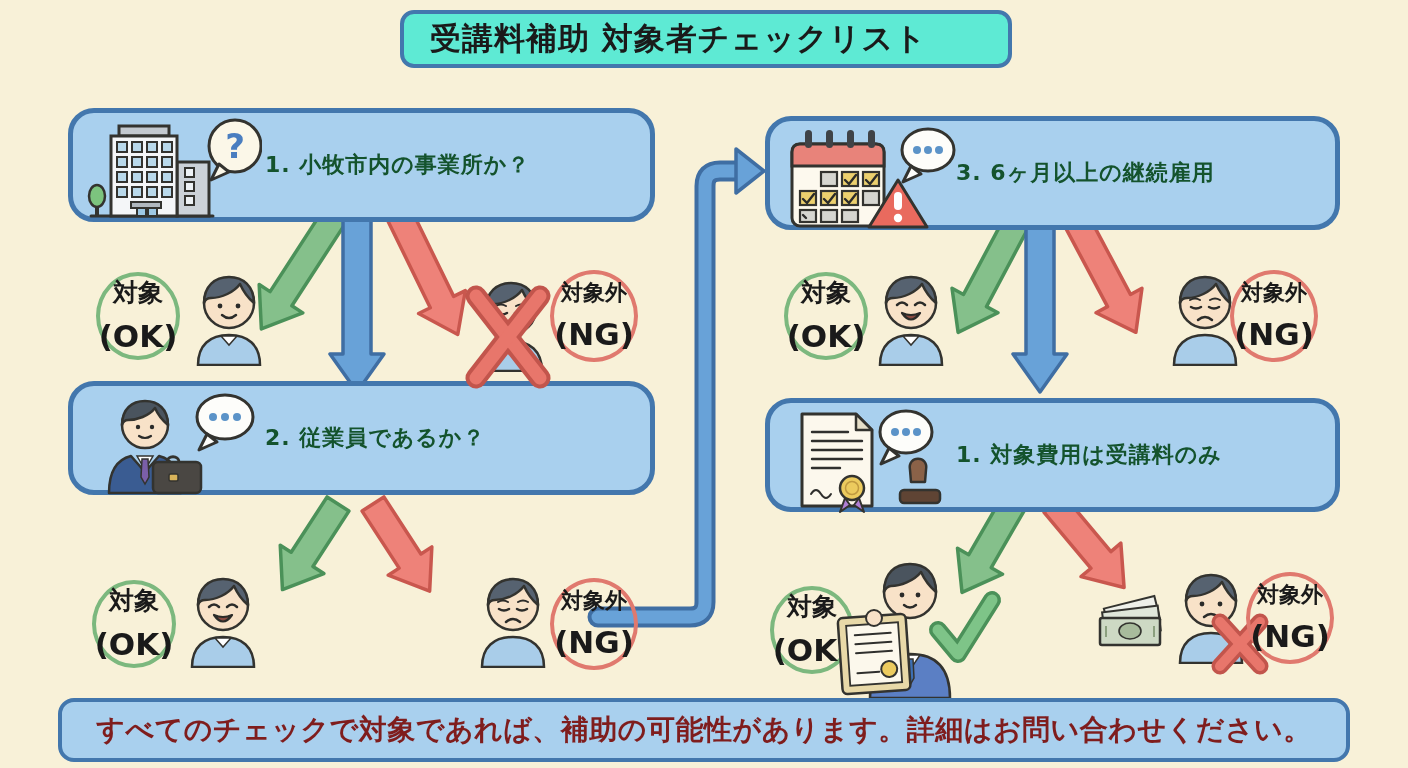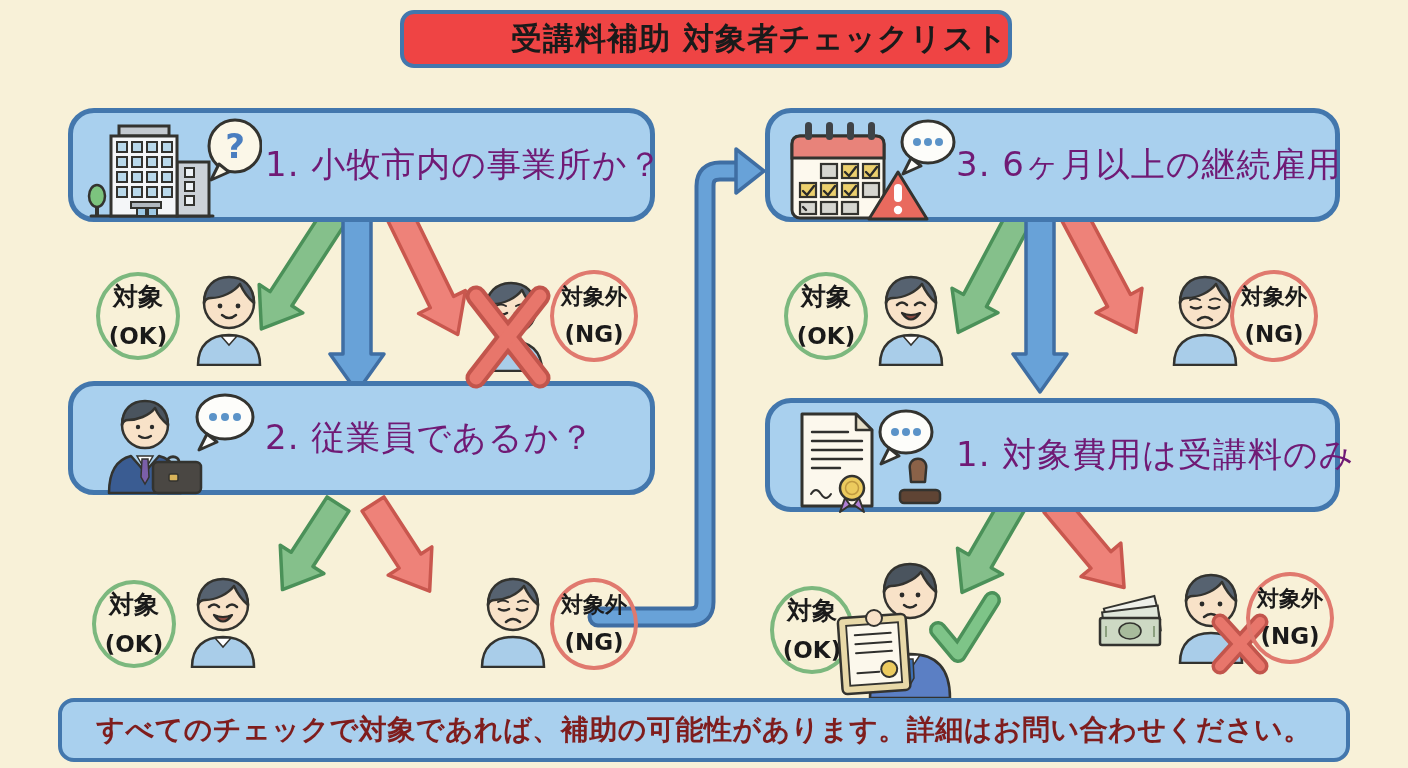--- a/index.html
+++ b/index.html
@@ -1,30 +1,30 @@
 <!DOCTYPE html>
 <html><head>
 <meta charset="utf-8">
 <style>
   html,body{margin:0;padding:0;}
   body{font-family:"DejaVu Sans","Liberation Sans",sans-serif;}
   .canvas{position:relative;width:1408px;height:768px;background:#f8f1d8;overflow:hidden;}
   .layer{position:absolute;left:0;top:0;}
   .box{position:absolute;height:114px;background:#a9d0ee;border:5px solid #4377ad;border-radius:26px;box-sizing:border-box;}
   .box .icon{position:absolute;left:14px;top:3px;}
-  .box .label{position:absolute;top:50%;transform:translateY(-50%);font-size:34px;font-weight:normal;color:#701a75;white-space:nowrap;letter-spacing:1px;}
-  .titlebox{position:absolute;left:400px;top:10px;width:612px;height:58px;background:#ef4444;border:4px solid #4377ad;border-radius:14px;box-sizing:border-box;display:flex;align-items:center;justify-content:flex-end;padding-left:26px;}
+  .box .label{position:absolute;top:50%;transform:translateY(-50%);font-size:22px;font-weight:bold;color:#14532d;white-space:nowrap;letter-spacing:1px;}
+  .titlebox{position:absolute;left:400px;top:10px;width:612px;height:58px;background:#5eead4;border:4px solid #4377ad;border-radius:14px;box-sizing:border-box;display:flex;align-items:center;justify-content:flex-start;padding-left:26px;}
   .titlebox span{font-size:31px;font-weight:bold;color:#1a1a1a;letter-spacing:1px;}
   .banner{position:absolute;left:58px;top:698px;width:1292px;height:64px;background:#a9d0ee;border:4px solid #4377ad;border-radius:16px;box-sizing:border-box;display:flex;align-items:center;justify-content:center;}
   .banner span{font-size:28px;font-weight:bold;color:#7f1d1d;letter-spacing:0.5px;}
   .badge{position:absolute;border-radius:50%;box-sizing:border-box;display:flex;flex-direction:column;align-items:center;justify-content:center;line-height:1.05;text-align:center;color:#1a1a1a;font-weight:bold;}
   .badge.ok{width:84px;height:88px;border:4px solid #7cb87e;}
   .badge.ng{width:88px;height:92px;border:4px solid #e0796e;}
   .badge .l1{font-size:25px;}
-  .badge .l2{font-size:23px;margin-top:14px;}
+  .badge .l2{font-size:31px;margin-top:14px;}
   .badge.ng .l1{font-size:22px;}
   svg{display:block;}
 </style>
 </head>
 <body>
 
 <div class="canvas">
 
   <svg class="layer" width="1408" height="768" viewBox="0 0 1408 768">
 
@@ -178,21 +178,21 @@
         <ellipse cx="138" cy="28" rx="28" ry="22" fill="#fdfdfa" stroke="#33332f" stroke-width="3"></ellipse>
         <path d="M120,45 L112,61 L130,53 Z" fill="#fdfdfa" stroke="#33332f" stroke-width="3" stroke-linejoin="round"></path>
         <circle cx="126" cy="28" r="4" fill="#5b93c8"></circle>
           <circle cx="138" cy="28" r="4" fill="#5b93c8"></circle>
           <circle cx="150" cy="28" r="4" fill="#5b93c8"></circle>
       </g>
     </svg>
     <div class="label" style="left:192px;">2. 従業員であるか？</div>
   </div>
 
-  <div class="box" style="left:765px;top:108px;width:575px;">
+  <div class="box" style="left:765px;top:116px;width:575px;">
     <svg class="icon" width="175" height="108" viewBox="0 0 175 108">
       <rect x="8" y="20" width="92" height="82" rx="8" fill="#fdf9ee" stroke="#33332f" stroke-width="3"></rect>
       <path d="M16,20 L92,20 Q100,20 100,28 L100,42 L8,42 L8,28 Q8,20 16,20 Z" fill="#e8837a" stroke="#33332f" stroke-width="3"></path>
       <rect x="21" y="6" width="7" height="18" rx="3.5" fill="#3f4347"></rect>
       <rect x="42" y="6" width="7" height="18" rx="3.5" fill="#3f4347"></rect>
       <rect x="63" y="6" width="7" height="18" rx="3.5" fill="#3f4347"></rect>
       <rect x="84" y="6" width="7" height="18" rx="3.5" fill="#3f4347"></rect>
       <g stroke="#33332f" stroke-width="2.2">
         <rect x="37" y="48" width="16" height="14" fill="#d6d6d0"></rect>
         <rect x="58" y="48" width="16" height="14" fill="#ecd06e"></rect>

